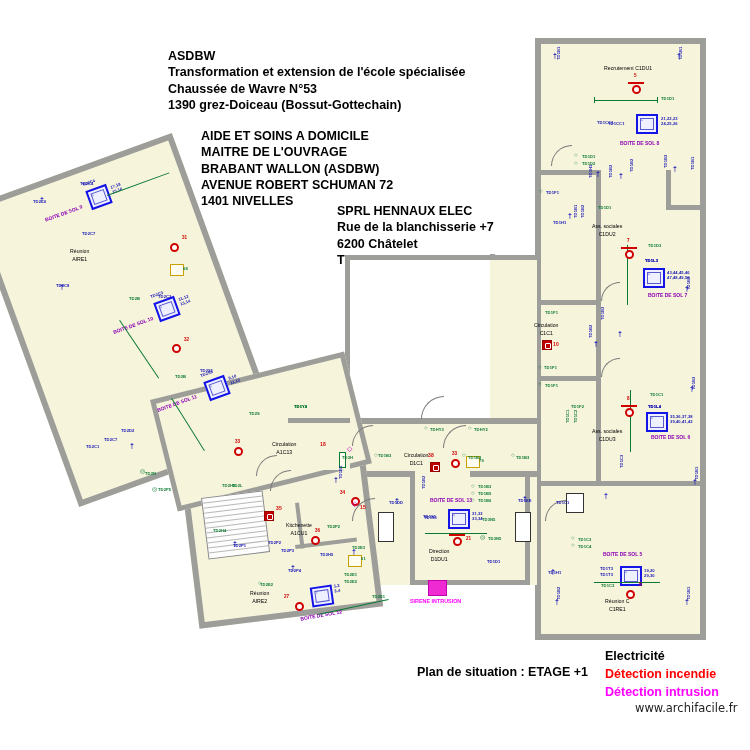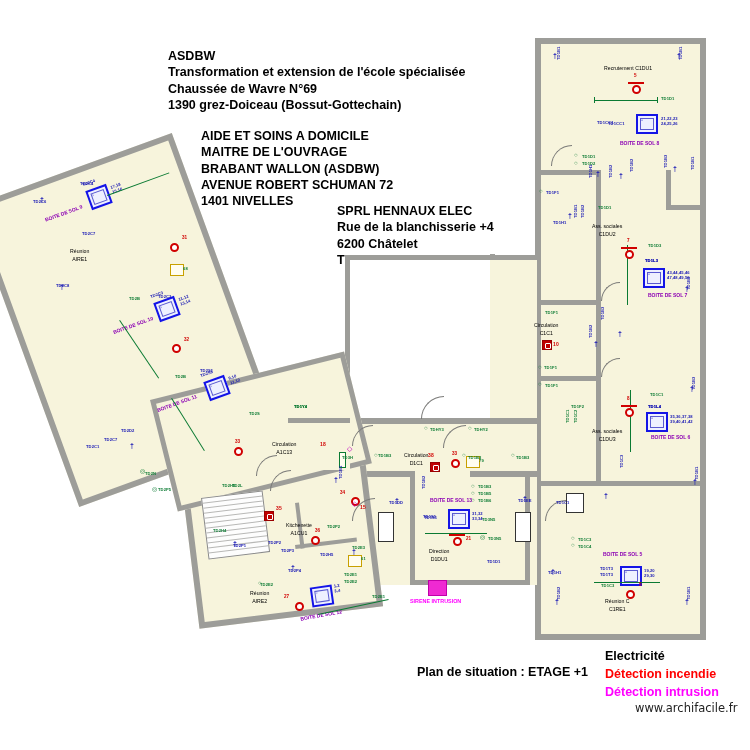--- a/index.html
+++ b/index.html
@@ -85,35 +85,35 @@
   .mglyph{position:absolute;color:#c000c0;font-size:7px;line-height:1;}
 </style>
 </head>
 <body>
 
 <div id="stage">
 
   <div class="titleblock" id="tb-main">
     <div>ASDBW</div>
     <div>Transformation et extension de l'école spécialisée</div>
-    <div>Chaussée de Wavre N°69</div>
+    <div>Chaussée de Wavre N°53</div>
     <div>1390 grez-Doiceau (Bossut-Gottechain)</div>
   </div>
 
   <div class="titleblock" id="tb-owner">
     <div>AIDE ET SOINS A DOMICILE</div>
     <div>MAITRE DE L'OUVRAGE</div>
     <div>BRABANT WALLON (ASDBW)</div>
     <div>AVENUE ROBERT SCHUMAN 72</div>
     <div>1401 NIVELLES</div>
   </div>
 
   <div class="titleblock" id="tb-elec">
     <div>SPRL HENNAUX ELEC</div>
-    <div>Rue de la blanchisserie +4</div>
+    <div>Rue de la blanchisserie +7</div>
     <div>6200 Châtelet</div>
     <div>TVA 502.581.249</div>
   </div>
 
   <div id="plan-label">Plan de situation : ETAGE +1</div>
   <div id="legend">
     <div class="l-elec">Electricité</div>
     <div class="l-inc">Détection incendie</div>
     <div class="l-intr">Détection intrusion</div>
   </div>

